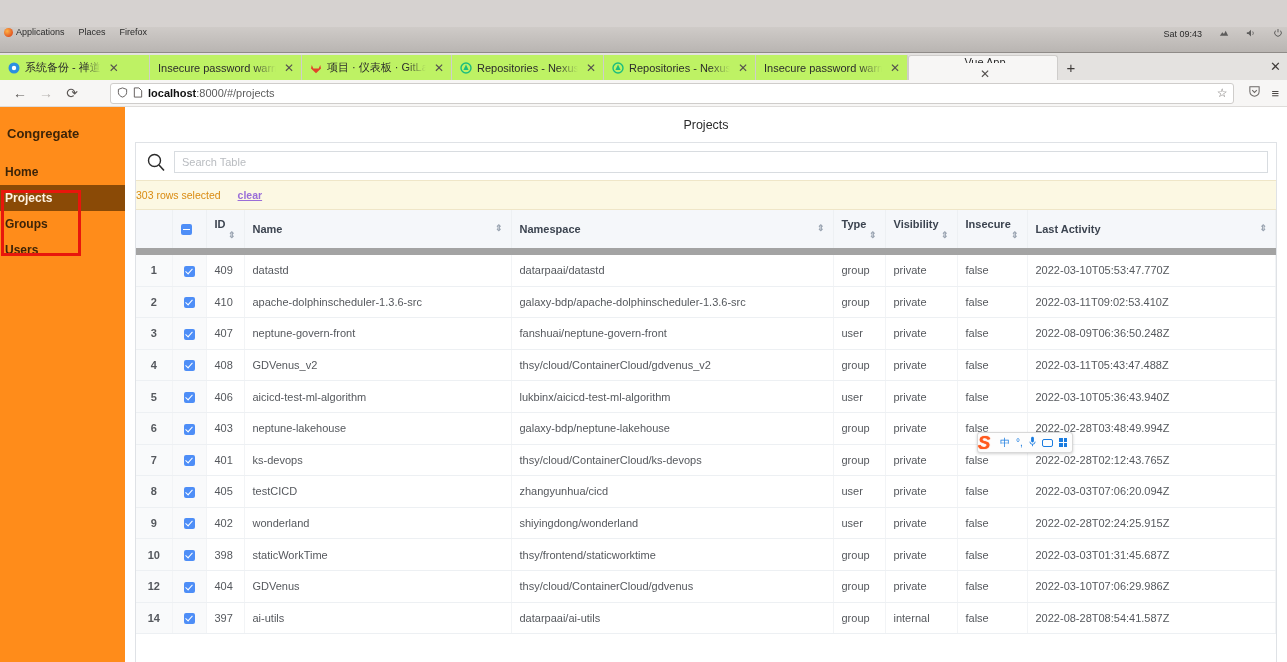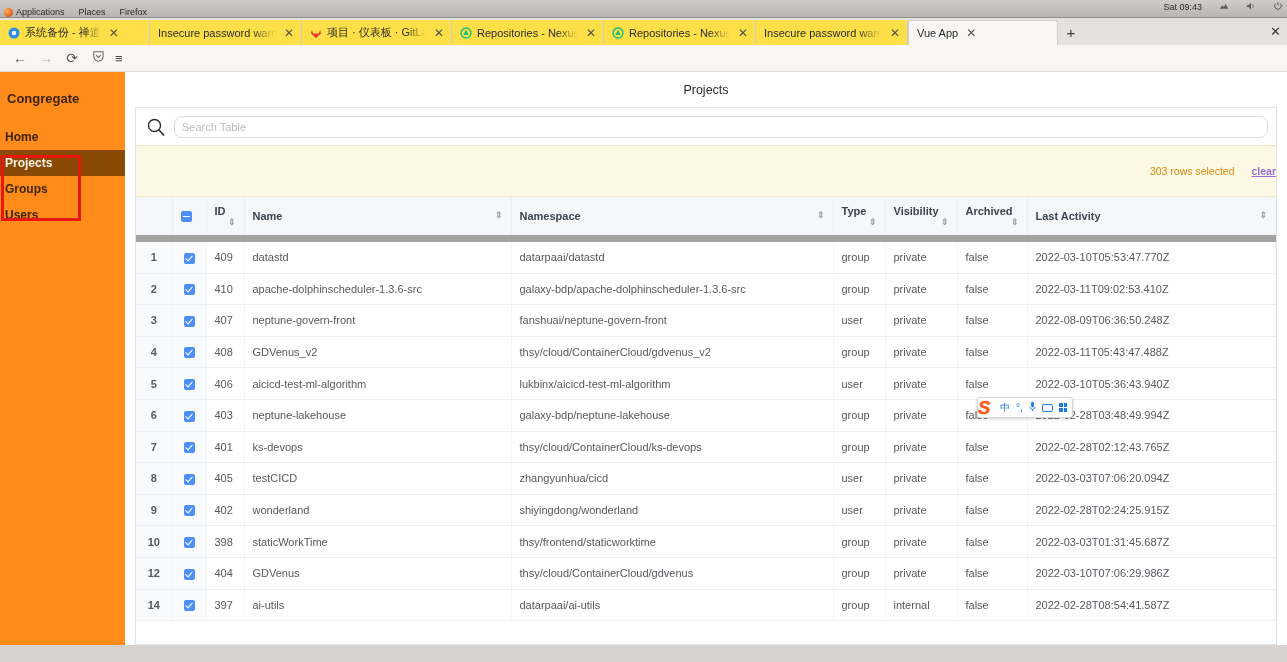--- a/index.html
+++ b/index.html
@@ -5,26 +5,27 @@
   * { box-sizing: border-box; margin: 0; padding: 0; }
   html, body {
     width: 1287px; height: 662px;
     font-family: "Liberation Sans", sans-serif;
     overflow: hidden;
     background: #d6d2d0;
   }
 
   
   .gnome-panel {
-    height: 18px; width: 100%;
+    height: 26px; width: 100%;
     background: linear-gradient(#cfcbc8, #b9b5b2);
     border-bottom: 1px solid #8f8b88;
-    display: flex; align-items: flex-end;
+    display: flex; align-items: flex-start;
     font-size: 9px; color: #2b2b2b;
     position: relative;
+    margin-top: 27px;
   }
   .gnome-panel .gp-left { display: flex; align-items: center; gap: 14px; padding-left: 4px; }
   .gnome-panel .gp-item { display: flex; align-items: center; gap: 3px; }
   .gnome-panel .gp-right {
     position: absolute; right: 4px; top: 0; height: 13px;
     display: flex; align-items: center; gap: 17px; font-size: 9px;
   }
   .gp-tray-ico { width: 10px; height: 9px; display: inline-block; opacity: .75; }
   .fox-mini {
     width: 9px; height: 9px; border-radius: 50%;
@@ -38,28 +39,29 @@
   .tabstrip {
     height: 27px; display: flex; align-items: flex-end;
     background: #e4e2e0; padding-left: 0px; position: relative;
   }
   .tab {
     height: 25px; min-width: 0; flex: 0 0 auto;
     display: flex; align-items: center;
     padding: 0 4px 0 8px; gap: 5px;
     font-size: 11px; color: #2b2b2b;
     border-right: 1px solid #cfcdcb;
-    background: #fde047;
+    background: #bef264;
     position: relative;
   }
   .tab.active {
     background: #f7f6f5;
     border: 1px solid #cfcdcb;
     border-bottom: none;
     border-radius: 3px 3px 0 0;
+    flex-direction: column;
   }
   .tab .tab-title {
     white-space: nowrap; overflow: hidden;
     text-overflow: clip;
     max-width: 150px;
     -webkit-mask-image: linear-gradient(to right, #000 80%, transparent 100%);
             mask-image: linear-gradient(to right, #000 80%, transparent 100%);
   }
   .tab.active .tab-title { -webkit-mask-image: none; mask-image: none; }
   .tab .tab-close {
@@ -150,31 +152,31 @@
     overflow: hidden;
   }
   .searchrow {
     display: flex; align-items: center; gap: 8px;
     padding: 8px 8px 7px 10px;
     background: #fff;
   }
   .search-icon { width: 20px; height: 20px; flex: 0 0 20px; }
   .search-input {
     flex: 1; height: 22px;
-    border: 1px solid #d8dce0; border-radius: 8px;
+    border: 1px solid #d8dce0; border-radius: 0;
     font-size: 11px; color: #333; padding: 0 7px;
     font-family: "Liberation Sans", sans-serif;
     background: #fff;
   }
   .search-input::placeholder { color: #b9bcc0; }
   .selbanner {
     background: #fcf8e3;
     border-top: 1px solid #efe6c8; border-bottom: 1px solid #efe6c8;
-    text-align: right; font-size: 10.5px; color: #d98b12;
-    padding: 19px 0;
+    text-align: left; font-size: 10.5px; color: #d98b12;
+    padding: 8px 0;
   }
   .selbanner a { color: #9a6ed8; text-decoration: underline; margin-left: 14px; font-weight: 600; }
 
   table.ptable { width: 100%; border-collapse: collapse; table-layout: fixed; }
   table.ptable th {
     background: #f5f7fa; color: #3c4450;
     font-size: 11px; font-weight: bold; text-align: left;
     padding: 8px 8px; border-bottom: 7px solid #a3a3a3;
     border-right: 1px solid #edf0f3;
     white-space: nowrap;
@@ -349,20 +351,34 @@
 
     <div class="newtab-btn">+</div>
     <div class="win-close">✕</div>
   </div>
 
   <div class="navbar">
     <div class="nav-btn">←</div>
     <div class="nav-btn disabled">→</div>
     <div class="nav-btn">⟳</div>
 
+    <div class="urlbar">
+      <span>
+        <svg width="11" height="11" viewBox="0 0 12 12">
+            <path d="M6 1 10.5 2.6V6c0 2.6-2.1 4.2-4.5 5-2.4-.8-4.5-2.4-4.5-5V2.6z" fill="none" stroke="#5b5755" stroke-width="1"></path>
+          </svg>
+      </span>
+      <span>
+        <svg width="10" height="11" viewBox="0 0 10 12">
+            <path d="M1 1h5l3 3v7H1z" fill="none" stroke="#5b5755" stroke-width="1"></path>
+          </svg>
+      </span>
+      <span class="url-text"><b>localhost</b><span>:8000/#/projects</span></span>
+      <span class="star-btn">☆</span>
+    </div>
 
     <div class="nav-right">
       <span>
         <svg width="13" height="13" viewBox="0 0 14 14">
             <path d="M2 2h10v5c0 3-2.5 5-5 5s-5-2-5-5z" fill="none" stroke="#6b6765" stroke-width="1.1"></path>
             <path d="M4.5 5.5 7 8l2.5-2.5" fill="none" stroke="#6b6765" stroke-width="1.1"></path>
           </svg>
       </span>
       <span style="font-size:13px;color:#4b4745">≡</span>
     </div>
@@ -432,21 +448,21 @@
                 </th>
                 <th>
                   <span>Type</span>
                   <span class="sort">⇕</span>
                 </th>
                 <th>
                   <span>Visibility</span>
                   <span class="sort">⇕</span>
                 </th>
                 <th>
-                  <span>Archived</span>
+                  <span>Insecure</span>
                   <span class="sort">⇕</span>
                 </th>
                 <th>
                   <span>Last Activity</span>
                   <span class="sort">⇕</span>
                 </th>
               </tr>
             </thead>
             <tbody id="table-body">
                 <tr>
@@ -572,21 +588,21 @@
                 </tr>
                 <tr>
                   <td class="idx">14</td>
                   <td class="cbx"><span class="chk"></span></td>
                   <td>397</td>
                   <td>ai-utils</td>
                   <td>datarpaai/ai-utils</td>
                   <td>group</td>
                   <td>internal</td>
                   <td>false</td>
-                  <td>2022-02-28T08:54:41.587Z</td>
+                  <td>2022-08-28T08:54:41.587Z</td>
                 </tr>
               </tbody>
           </table>
         </div>
       </div>
 
       <div class="ime-bar">
         <span class="ime-logo">S</span>
         <span class="ime-ico">中</span>
         <span class="ime-ico">°,</span>

